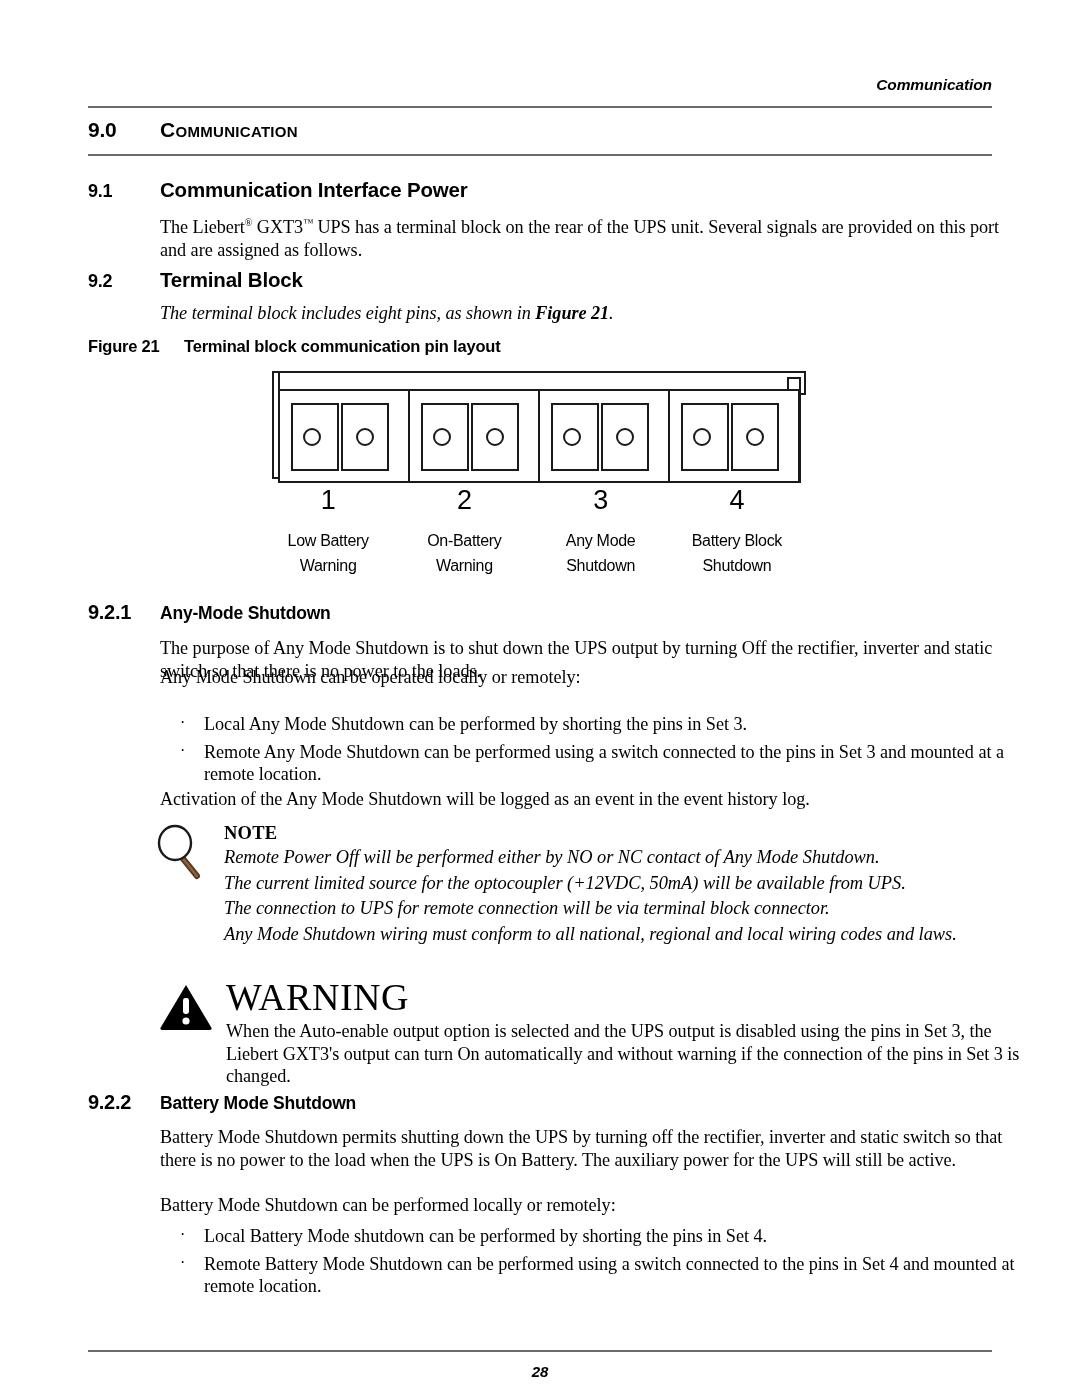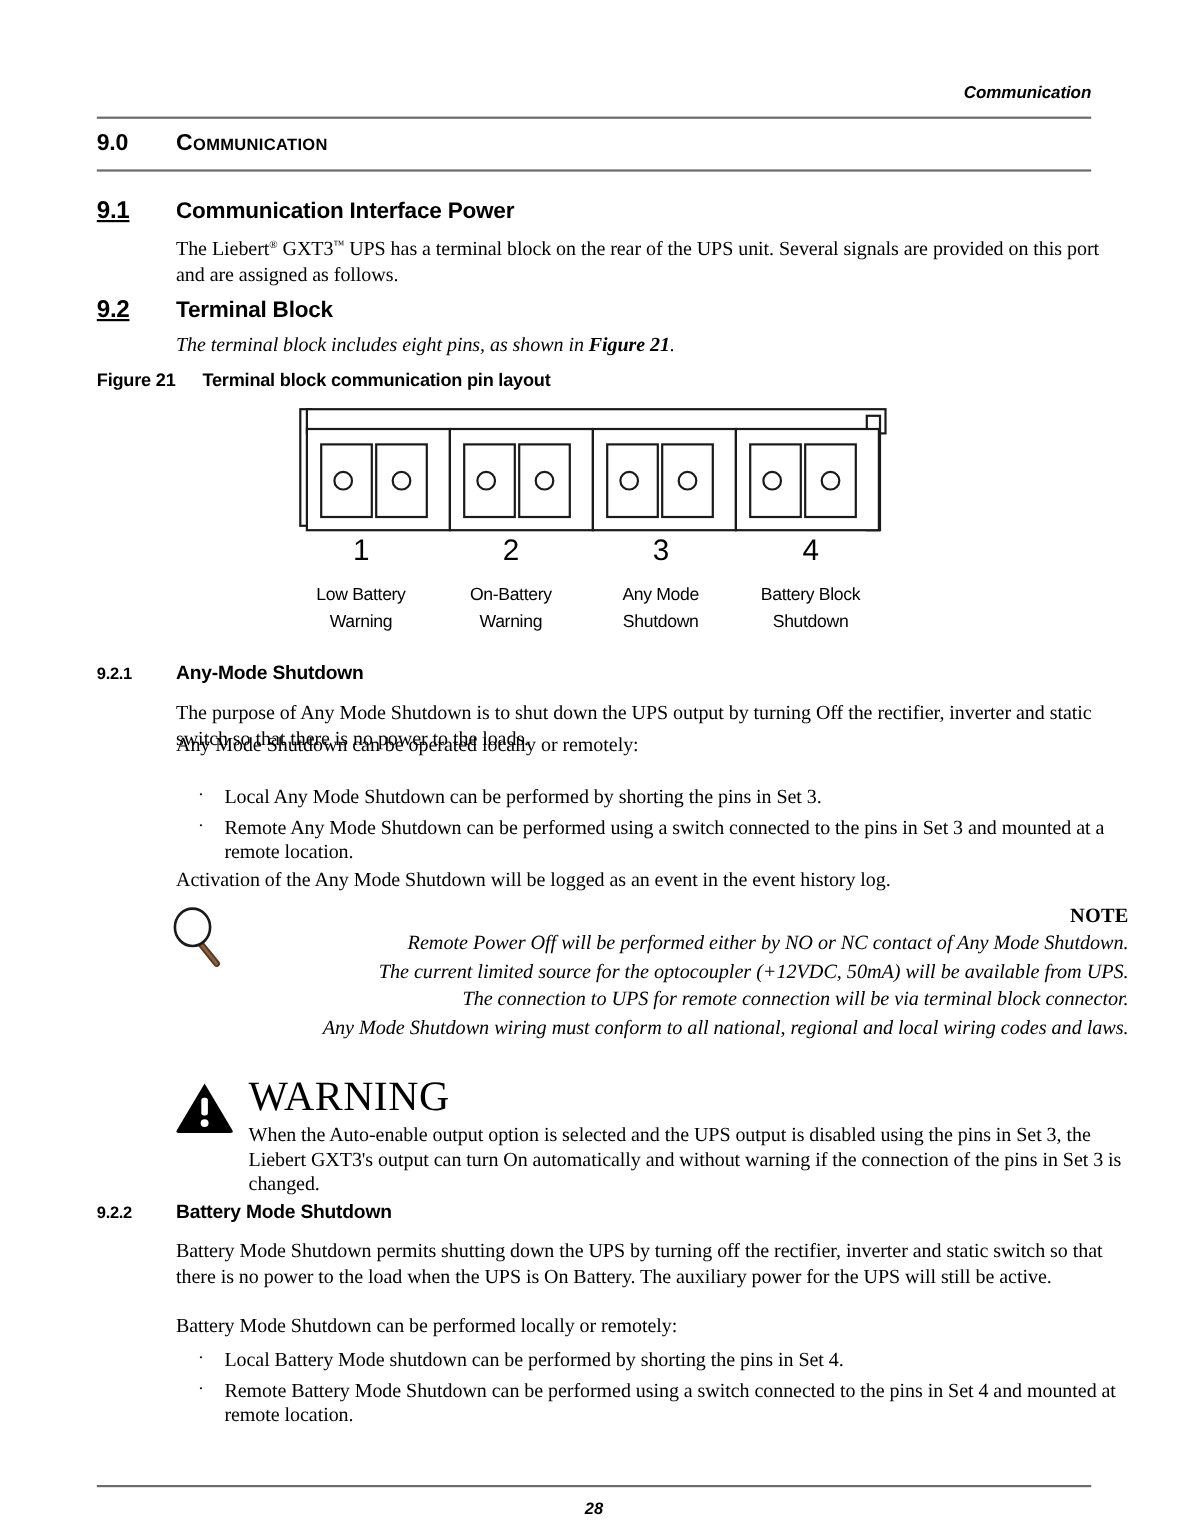--- a/index.html
+++ b/index.html
@@ -73,23 +73,23 @@
   
   .h1-row, .h2-row {
     position: absolute;
     left: 88px;
     right: 88px;
     display: flex;
     align-items: baseline;
     font-family: "Liberation Sans", sans-serif;
     font-weight: bold;
   }
-  .h1-num { width: 72px; font-size: 22px; letter-spacing:-0.3px;text-decoration:underline;}
+  .h1-num { width: 72px; font-size: 18px; letter-spacing:-0.3px;}
   .h1-title { font-size: 20.5px; letter-spacing: -0.2px; }
-  .h2-num { width: 72px; font-size: 15px; letter-spacing:-0.3px;}
+  .h2-num { width: 72px; font-size: 20px; letter-spacing:-0.3px;}
   .h2-title { font-size: 17.5px; letter-spacing: -0.2px; }
 
   
   .body-p {
     position: absolute;
     left: 160px;
     width: 860px;
     font-family: "Liberation Serif", serif;
     font-size: 18.2px;
     line-height: 22.5px;
@@ -183,21 +183,20 @@
   }
   .note-icon {
     position: absolute;
     left: 0;
     top: 2px;
     width: 52px;
     height: 56px;
   }
   .note-body {
     margin-left: 68px;
-    text-align: right;
   }
   .note-title {
     font-family: "Liberation Serif", serif;
     font-weight: bold;
     font-size: 18.5px;
     line-height: 23px;
     letter-spacing: 0.2px;
   }
   .note-line {
     font-family: "Liberation Serif", serif;

